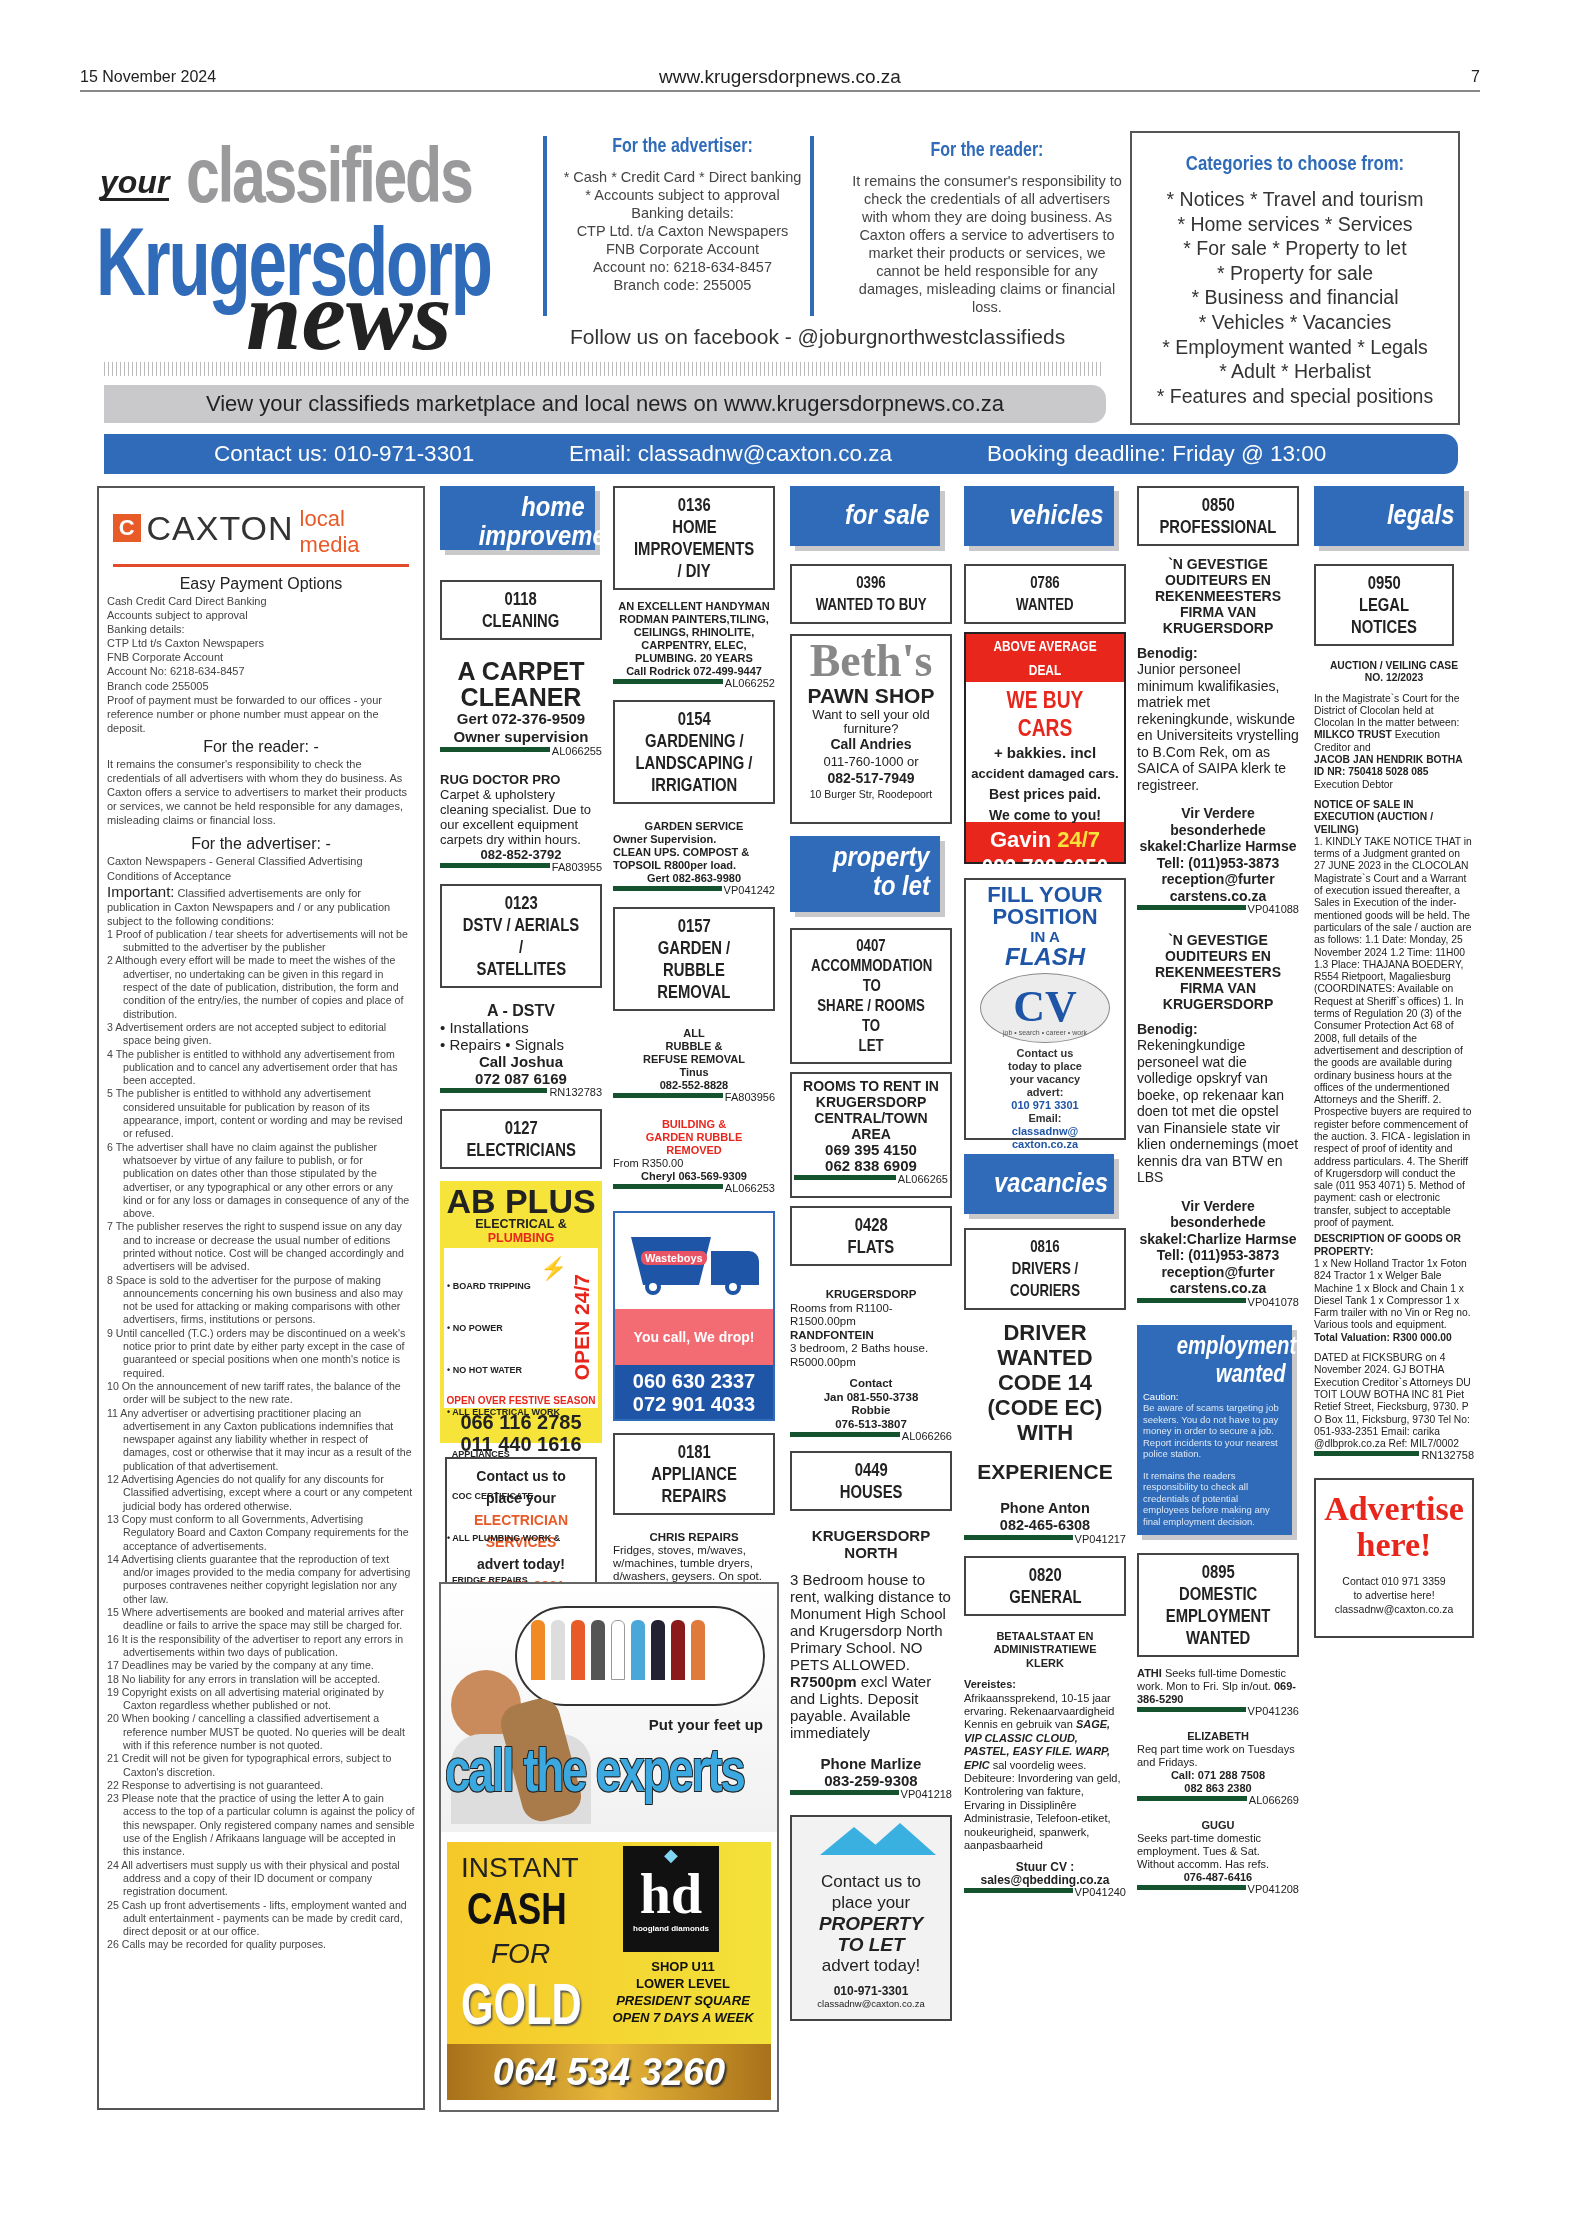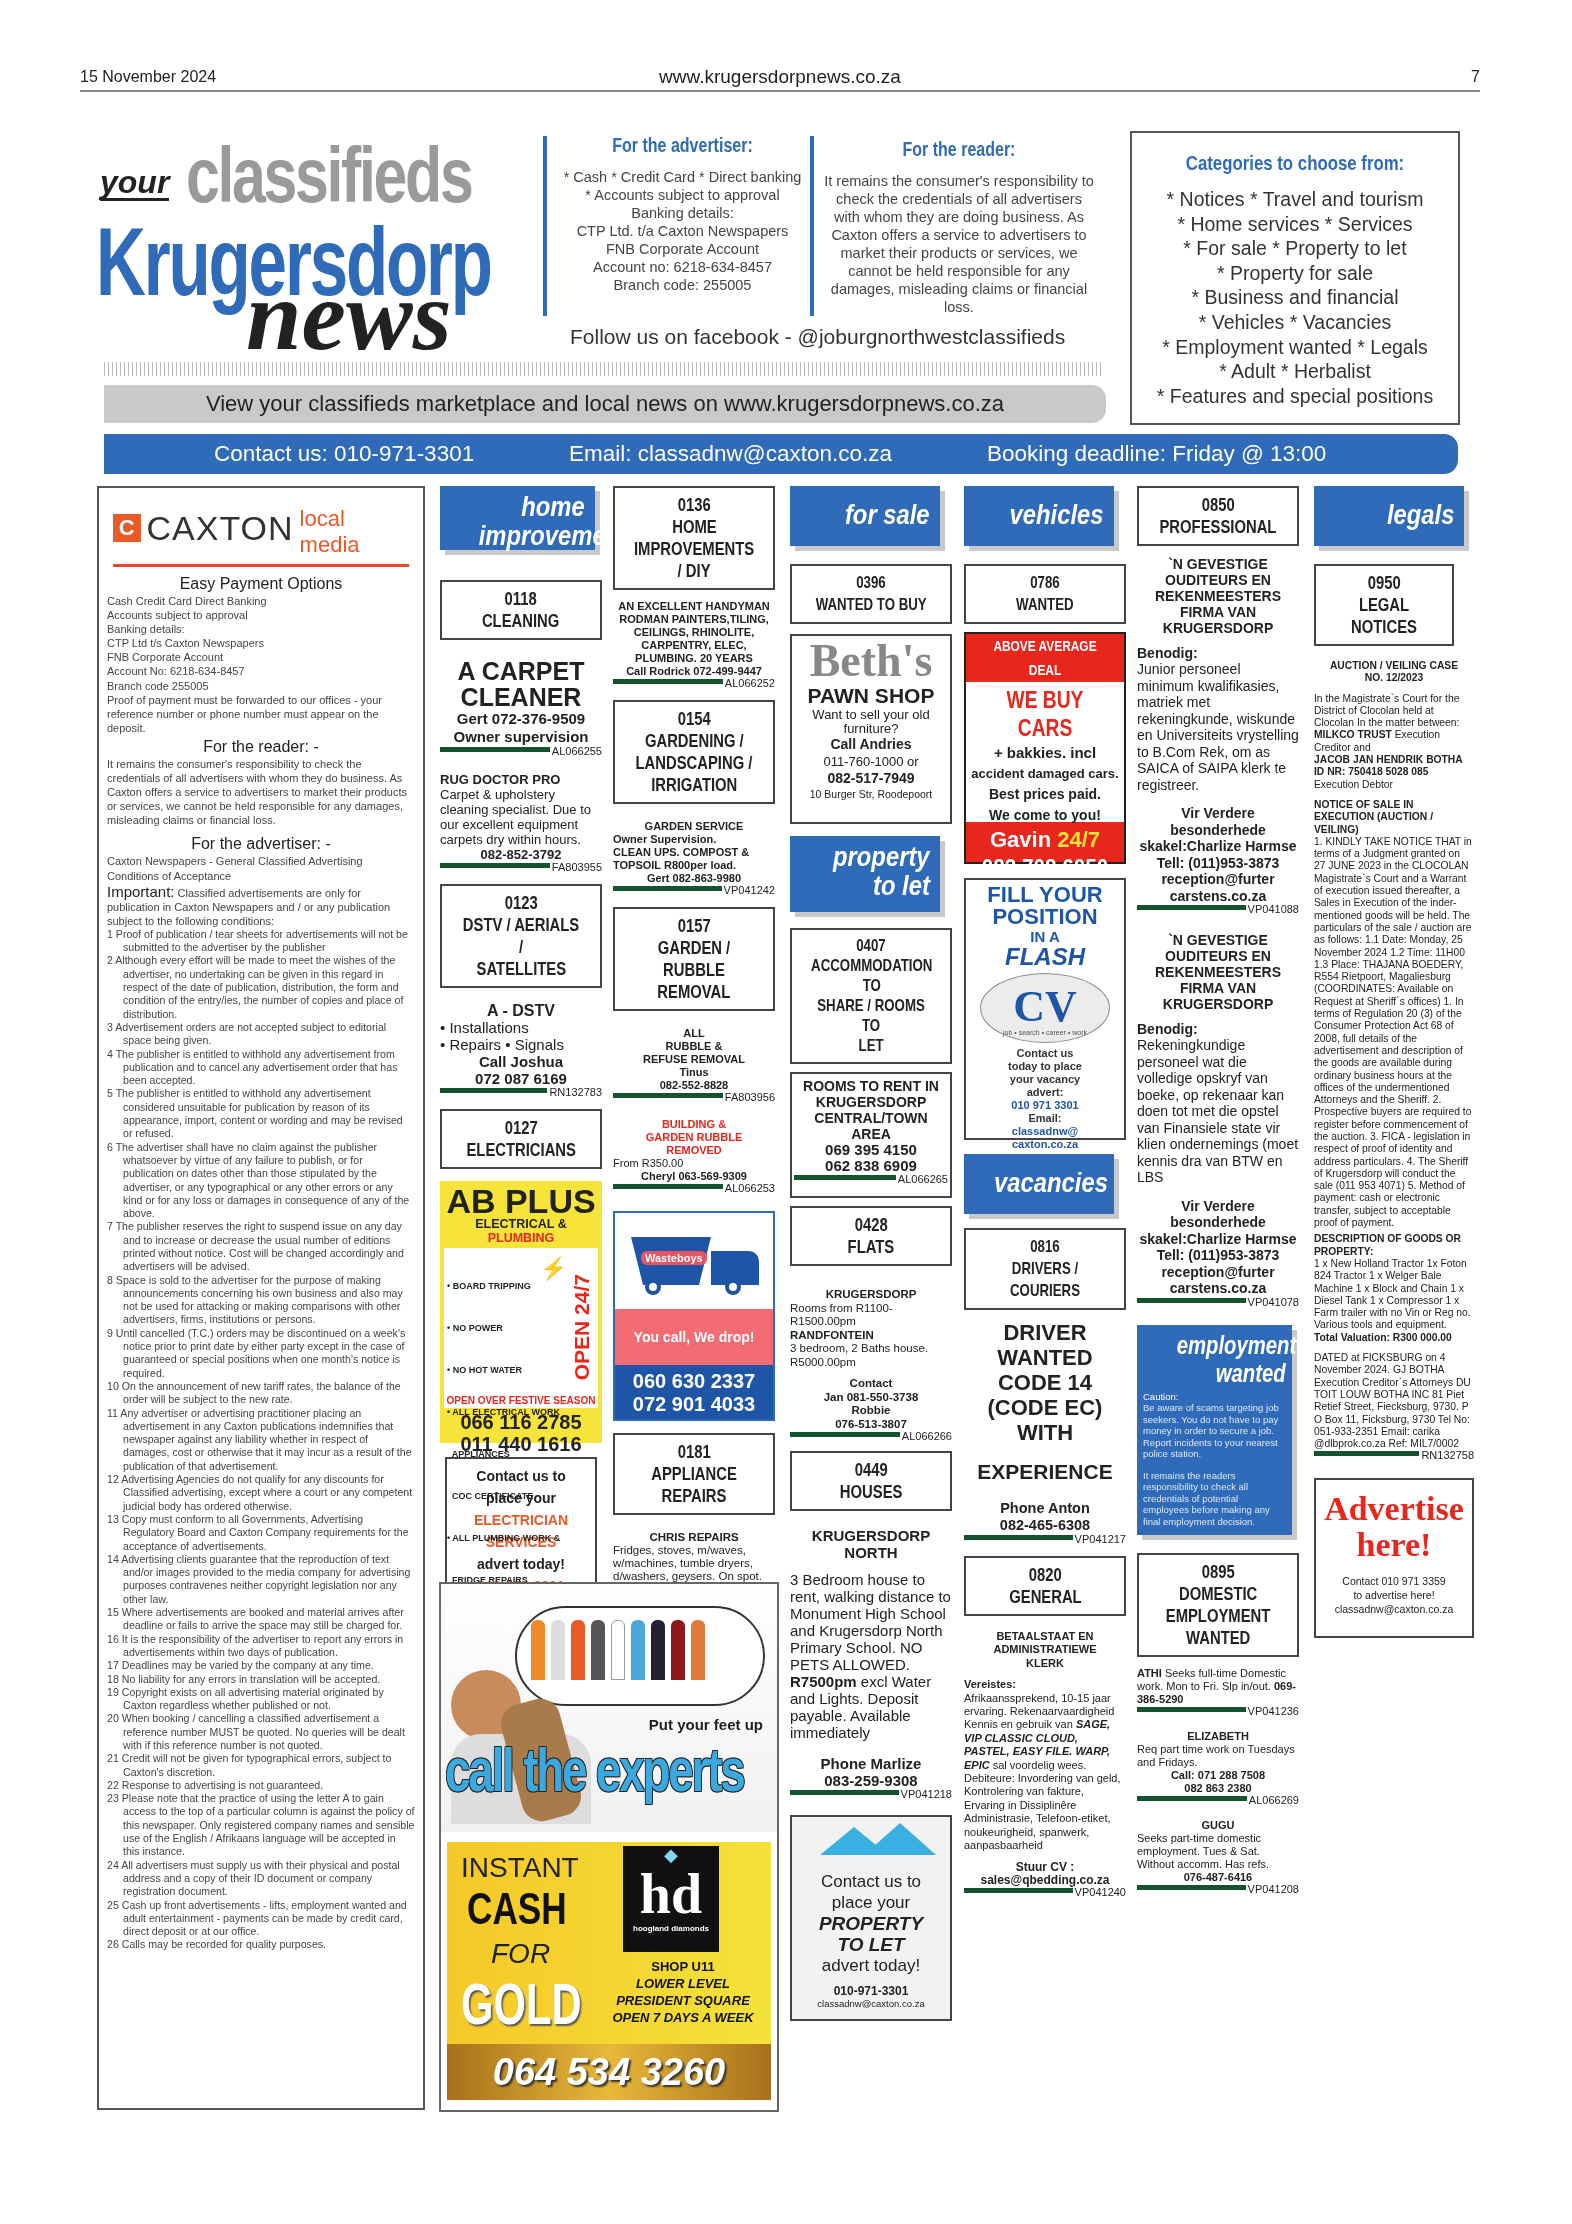--- a/index.html
+++ b/index.html
@@ -67,21 +67,21 @@
   <h3>For the advertiser:</h3>
   <div>* Cash * Credit Card * Direct banking</div>
   <div>* Accounts subject to approval</div>
   <div>Banking details:</div>
   <div>CTP Ltd. t/a Caxton Newspapers</div>
   <div>FNB Corporate Account</div>
   <div>Account no: 6218-634-8457</div>
   <div>Branch code: 255005</div>
 </div>
 <div class="abs vline" style="left:810px;top:136px;height:180px"></div>
-<div class="abs infocol" style="left:824px;top:140px;width:270px">
+<div class="abs infocol" style="left:852px;top:140px;width:270px">
   <h3>For the reader:</h3>
   <div>It remains the consumer's responsibility to check the credentials of all advertisers with whom they are doing business. As Caxton offers a service to advertisers to market their products or services, we cannot be held responsible for any damages, misleading claims or financial loss.</div>
 </div>
 <div class="abs follow">Follow us on facebook - @joburgnorthwestclassifieds</div>
 <div class="abs dash"></div>
 
 <div class="abs cats">
   <h3>Categories to choose from:</h3>
   <div>* Notices * Travel and tourism</div>
   <div>* Home services * Services</div>
@@ -308,21 +308,21 @@
     <div style="position:absolute;left:20px;top:42px;font-size:44px;font-weight:900;color:#111;transform:scaleX(.8);transform-origin:left">CASH</div>
     <div style="position:absolute;left:44px;top:96px;font-size:28px;font-style:italic;color:#222">FOR</div>
     <div style="position:absolute;left:14px;top:128px;font-size:58px;font-weight:900;color:#fff;text-shadow:2px 2px 2px #555;transform:scaleX(.72);transform-origin:left">GOLD</div>
     <div style="position:absolute;left:176px;top:4px;width:96px;height:106px;background:#111;color:#fff;text-align:center">
       <div style="color:#7fd6f2;font-size:18px;line-height:18px">◆</div>
       <div style="font-family:'Liberation Serif',serif;font-size:56px;font-weight:bold;line-height:60px">hd</div>
       <div style="font-size:8px;font-weight:bold">hoogland diamonds</div>
     </div>
     <div style="position:absolute;left:150px;top:116px;width:172px;text-align:center;font-weight:bold;font-size:13px;line-height:17px;color:#111">
       <div>SHOP U11</div>
-      <div style="font-style:italic">LOWER LEVEL</div>
+      <div style="">LOWER LEVEL</div>
       <div style="font-style:italic">PRESIDENT SQUARE</div>
       <div style="font-style:italic">OPEN 7 DAYS A WEEK</div>
     </div>
     <div style="position:absolute;left:0;right:0;bottom:0;height:56px;background:linear-gradient(90deg,#a8701a,#e8b83a,#a8701a);color:#fff;font-size:38px;font-weight:900;font-style:italic;text-align:center;line-height:56px;text-shadow:2px 2px 2px #333">064 534 3260</div>
   </div>
 </div>
 
 <div class="abs colw" style="left:790px;top:486px">
   <div class="secbanner" style="height:60px;width:150px;line-height:46px">
     <span>for sale</span>

